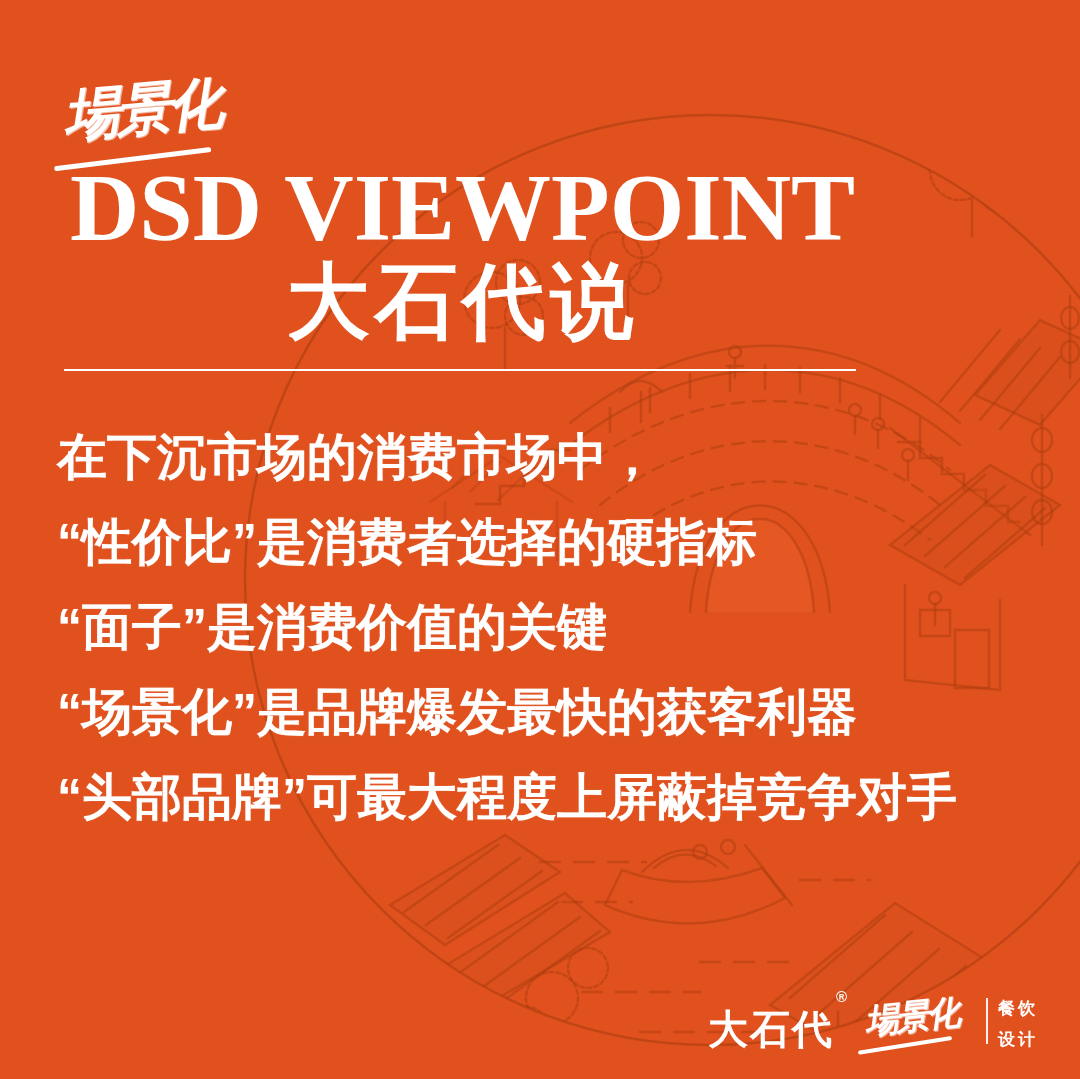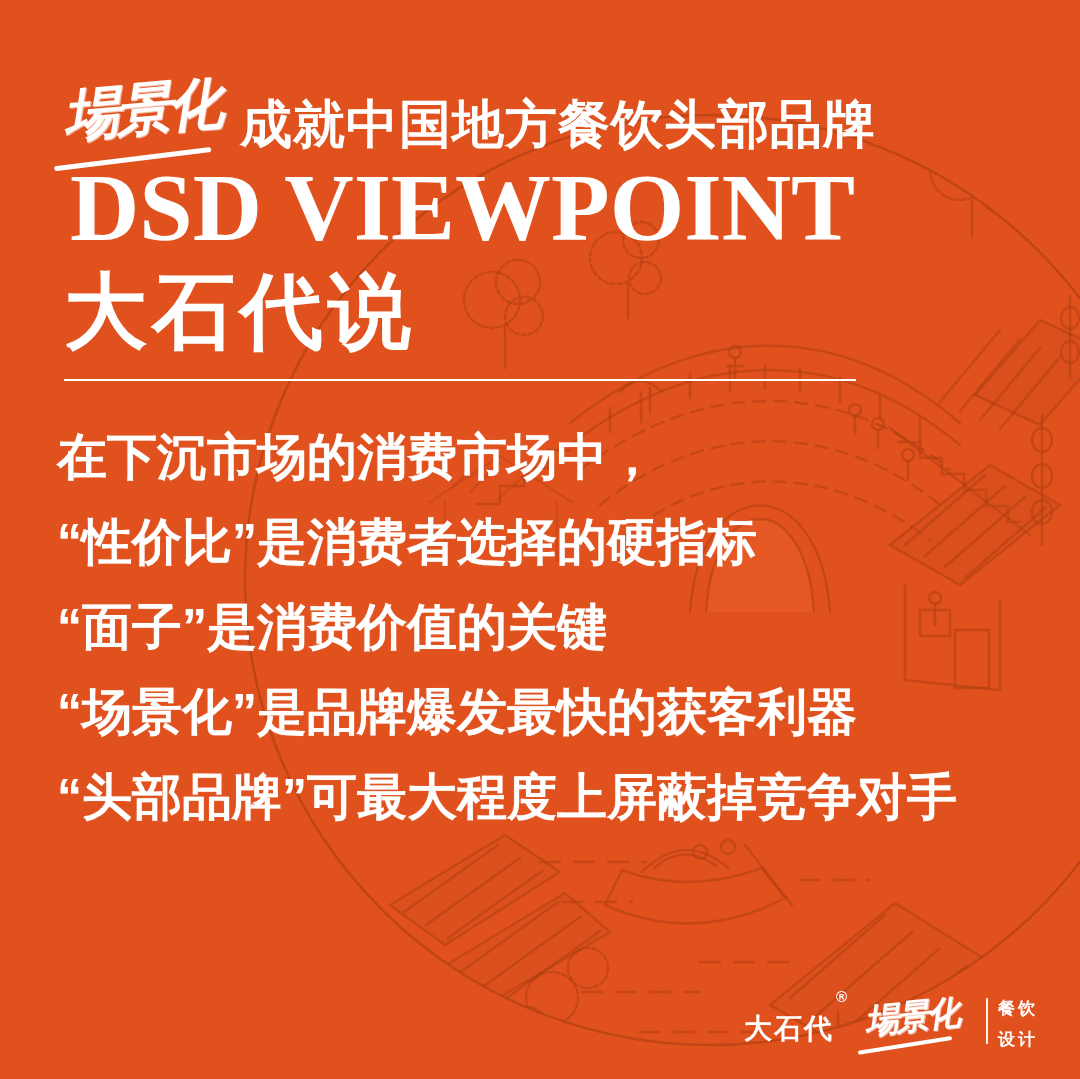--- a/index.html
+++ b/index.html
@@ -33,41 +33,41 @@
     font-size:52px;font-weight:700;line-height:1;
     letter-spacing:1px;padding:0 0 10px 6px;white-space:nowrap;
   }
   .title-en{
     margin:4px 6px 0;
     font-family:"Liberation Serif","DejaVu Serif",serif;
     font-size:96px;font-weight:700;line-height:.92;
     letter-spacing:0;white-space:nowrap;
   }
   .title-cn{
-    margin:18px 0 0;
+    margin:8px 0 0;
     font-size:83px;font-weight:900;line-height:1;
-    letter-spacing:5px;white-space:nowrap;
+    letter-spacing:5px;white-space:nowrap;text-align:center;
   }
   .divider{width:792px;height:2px;background:#ffffff;margin-top:26px;}
 
   
   .body-text{position:absolute;left:57px;top:416px;}
   .body-text p{
     margin:16px 0 35px;
     font-size:50px;font-weight:900;line-height:1;
     letter-spacing:0;white-space:nowrap;
     text-shadow:0 0 1px rgba(255,255,255,.4);
   }
 
   
   .footer{
     position:absolute;right:42px;bottom:26px;
     display:flex;align-items:center;
   }
-  .f-brand{font-size:28px;font-weight:900;letter-spacing:2px;line-height:1;margin-top:16px;}
+  .f-brand{font-size:40px;font-weight:900;letter-spacing:2px;line-height:1;margin-top:16px;}
   .f-reg{font-size:15px;font-weight:700;align-self:flex-start;margin:-2px 0 0 2px;}
   .f-script{
     position:relative;
     font-size:34px;font-weight:900;font-style:italic;
     letter-spacing:-3px;
     transform:rotate(-6deg);
     margin:0 6px 0 18px;padding:0 10px 8px 0;
     text-shadow:1px 1px 0 rgba(255,255,255,.55);
     white-space:nowrap;
   }
@@ -184,21 +184,20 @@
       <g stroke-opacity="0.3">
         <path d="M430,502 L500,456 L572,502 M445,502 V560 M557,502 V560"></path>
         <path d="M470,470 L452,488 M500,462 L470,492 M530,470 L498,500"></path>
       </g>
     </g>
   </svg>
 
   <header class="header">
     <div class="brand-row">
       <span class="script-logo">場景化</span>
-      <span class="tagline">成就中国地方餐饮头部品牌</span>
     </div>
     <h1 class="title-en">DSD VIEWPOINT</h1>
     <h2 class="title-cn">大石代说</h2>
     <div class="divider"></div>
   </header>
 
   <main class="body-text">
     <p>在下沉市场的消费市场中，</p>
     <p>“性价比”是消费者选择的硬指标</p>
     <p>“面子”是消费价值的关键</p>

